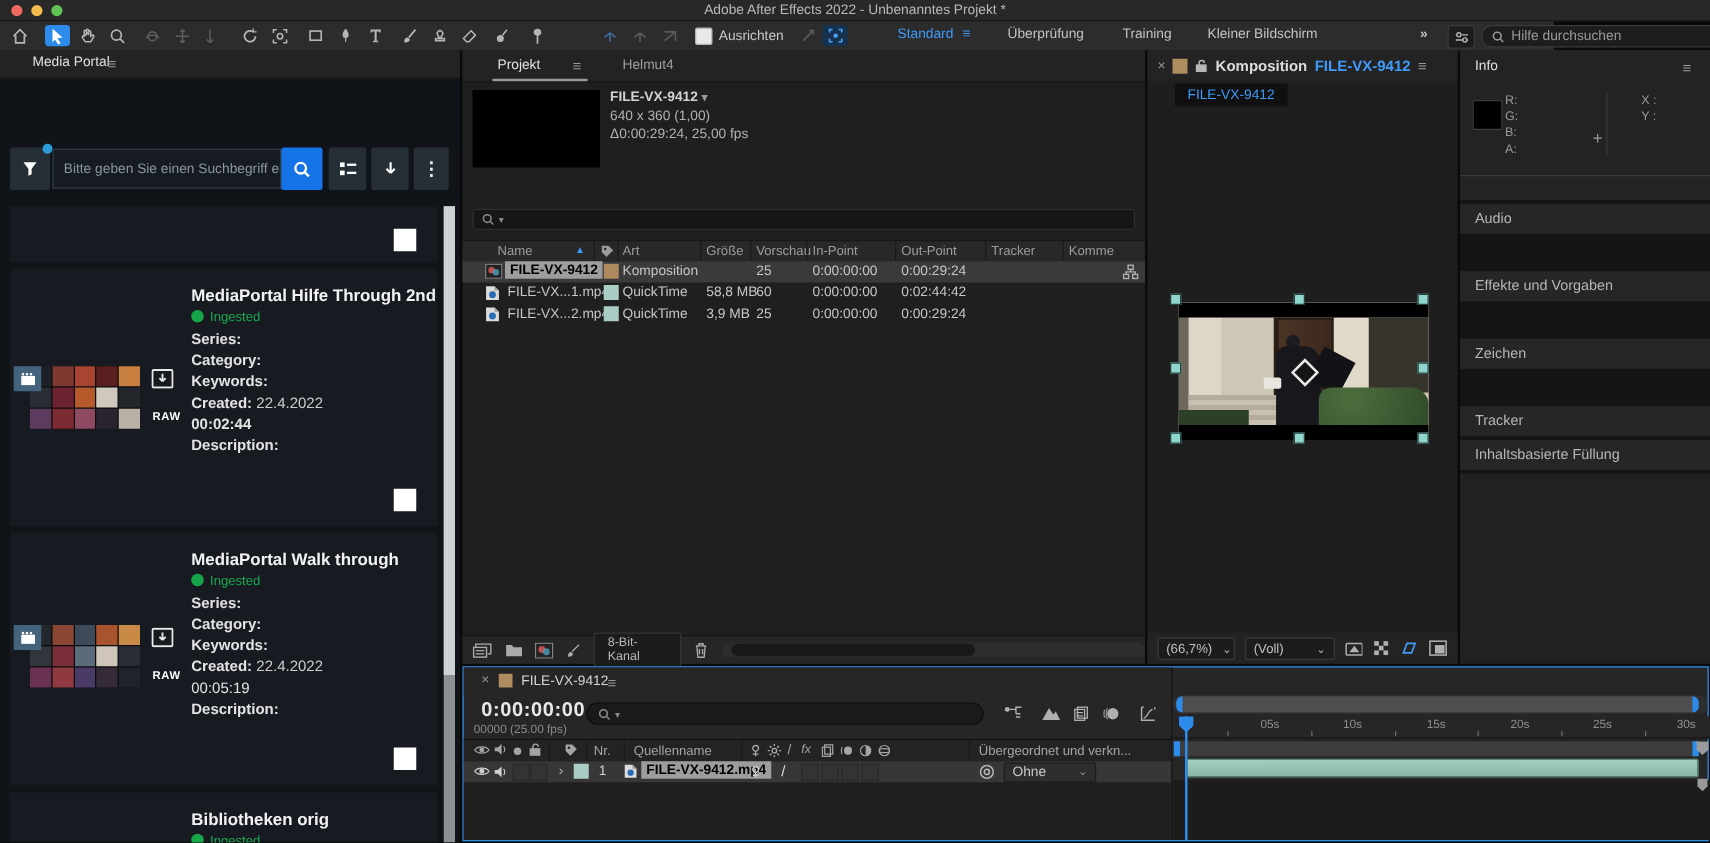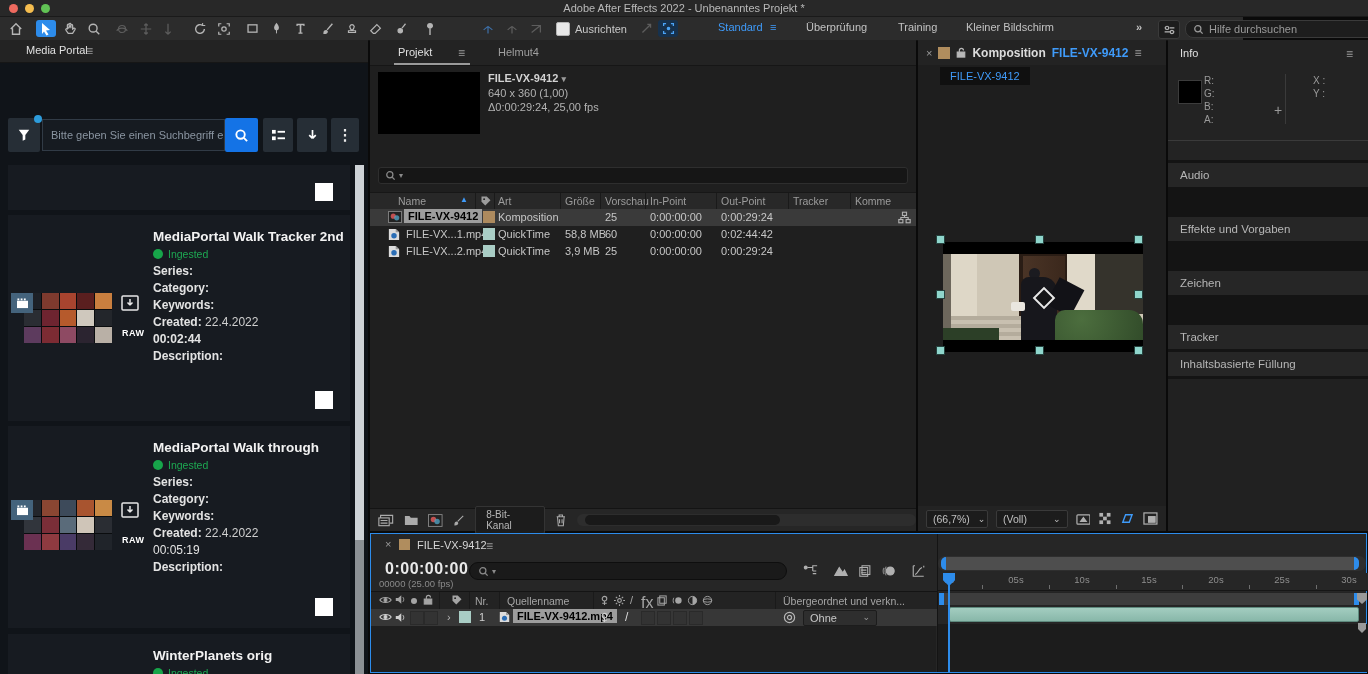--- a/index.html
+++ b/index.html
@@ -271,21 +271,21 @@
   </div>
   <div class="abs mp-btn" style="left:331px;top:78px;width:28px">
     <span style="font-size:15px;font-weight:bold">⋮</span>
   </div>
 
   <div class="abs card" style="top:125px;height:45px">
     <div class="abs cardcheck" style="left:307px;top:18px"></div>
   </div>
 
   <div class="abs card" style="top:175px;height:206px">
-    <div class="abs cardtitle" style="left:145px;top:14px">MediaPortal Walk Tracker 2nd</div>
+    <div class="abs cardtitle" style="left:145px;top:14px">MediaPortal Hilfe Through 2nd</div>
     <div class="abs" style="left:145px;top:33px"><span class="ingestdot"></span><span class="ingesttext">Ingested</span></div>
     <div class="abs fieldline" style="left:145px;top:48px">Series:</div>
     <div class="abs fieldline" style="left:145px;top:65px">Category:</div>
     <div class="abs fieldline" style="left:145px;top:82px">Keywords:</div>
     <div class="abs fieldline" style="left:145px;top:99px"><span>Created:</span> <span class="val">22.4.2022</span></div>
     <div class="abs fieldline val" style="left:145px;top:116px;font-weight:bold">00:02:44</div>
     <div class="abs fieldline" style="left:145px;top:133px">Description:</div>
     <div class="abs mosaic" style="left:16px;top:78px">
         <div style="background: rgb(29, 32, 38);"></div>
         <div style="background: rgb(126, 58, 46);"></div>
@@ -359,21 +359,21 @@
         <svg width="18" height="16" viewBox="0 0 18 16" fill="none" stroke="#e8e8e8" stroke-width="1.5">
           <rect x="1" y="1" width="16" height="14" rx="1"></rect>
           <path d="M9 4v6m0 0L6.5 7.5M9 10l2.5-2.5"></path>
         </svg>
       </div>
     <div class="abs rawtag" style="left:114px;top:109px">RAW</div>
     <div class="abs cardcheck" style="left:307px;top:172px"></div>
   </div>
 
   <div class="abs card" style="top:594px;height:40px">
-    <div class="abs cardtitle" style="left:145px;top:14px">WinterPlanets orig</div>
+    <div class="abs cardtitle" style="left:145px;top:14px">Bibliotheken orig</div>
     <div class="abs" style="left:145px;top:33px"><span class="ingestdot"></span><span class="ingesttext">Ingested</span></div>
   </div>
 
   <div class="abs mpscroll">
       <div class="abs thumb"></div>
     </div>
 </div>
 
 <div class="abs proj">
   <div class="proj-tabs">
@@ -667,21 +667,21 @@
     <div class="abs colsep" style="left:222px;height:17px"></div>
     <svg class="abs" style="left:228px;top:3px" width="11" height="11" viewBox="0 0 12 12" fill="none" stroke="#a5a5a5" stroke-width="1.2">
         <circle cx="6" cy="4" r="2.5"></circle>
         <path d="M6 6.5V11M3.5 9h5"></path>
       </svg>
     <svg class="abs" style="left:243px;top:3px" width="11" height="11" viewBox="0 0 12 12" fill="none" stroke="#a5a5a5" stroke-width="1.2">
         <circle cx="6" cy="6" r="2"></circle>
         <path d="M6 0v2M6 10v2M0 6h2M10 6h2M2 2l1.5 1.5M10 2L8.5 3.5M2 10l1.5-1.5M10 10L8.5 8.5"></path>
       </svg>
     <span class="abs" style="left:259px;top:2px;font-size:11px;color:#a5a5a5">/</span>
-    <span class="abs" style="left:270px;top:2px;font-size:16px;color:#a5a5a5">fx</span>
+    <span class="abs" style="left:270px;top:2px;font-size:10px;font-style:italic;color:#a5a5a5">fx</span>
     <svg class="abs" style="left:286px;top:3px" width="11" height="11" viewBox="0 0 12 12" fill="none" stroke="#a5a5a5" stroke-width="1.1">
         <rect x="1" y="3" width="7" height="8"></rect>
         <rect x="3" y="1" width="7" height="8"></rect>
       </svg>
     <svg class="abs" style="left:301px;top:3px" width="11" height="11" viewBox="0 0 12 12">
         <circle cx="7" cy="6" r="3.5" fill="#a5a5a5"></circle>
         <path d="M2 3c-1 1-1 5 0 6" stroke="#a5a5a5" fill="none"></path>
       </svg>
     <svg class="abs" style="left:316px;top:3px" width="11" height="11" viewBox="0 0 12 12">
         <circle cx="6" cy="6" r="4.5" fill="none" stroke="#a5a5a5"></circle>

